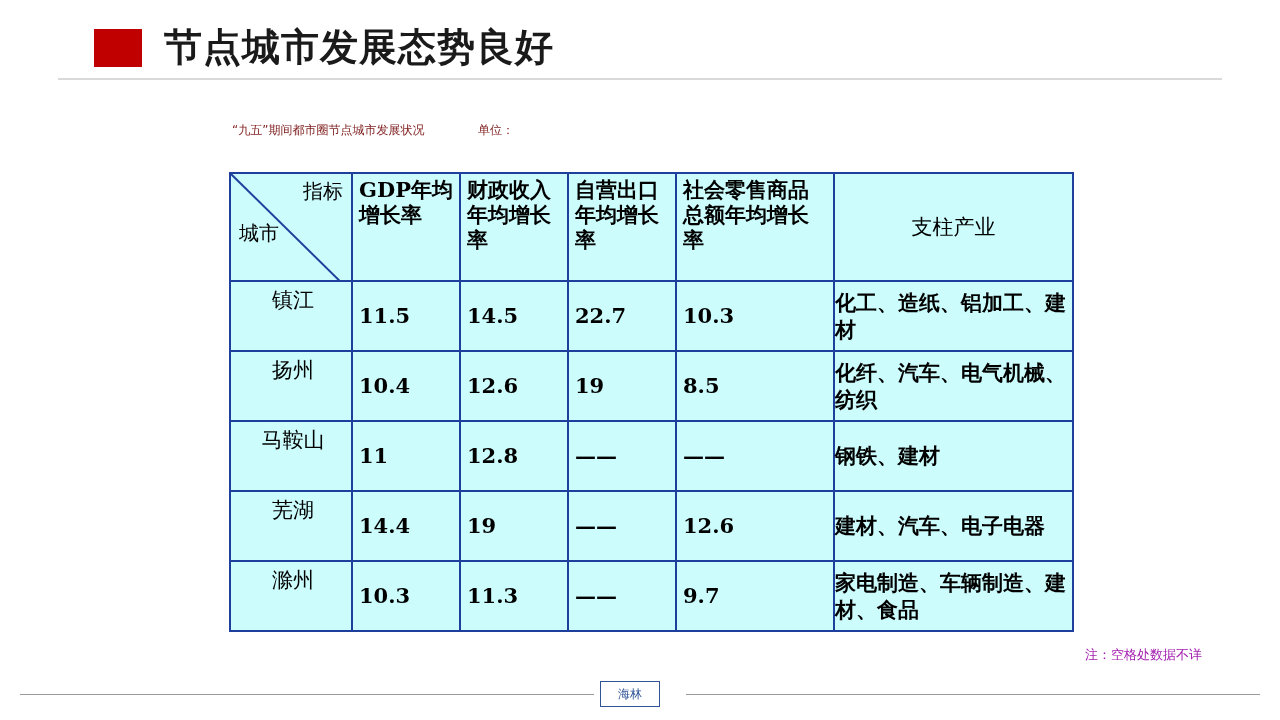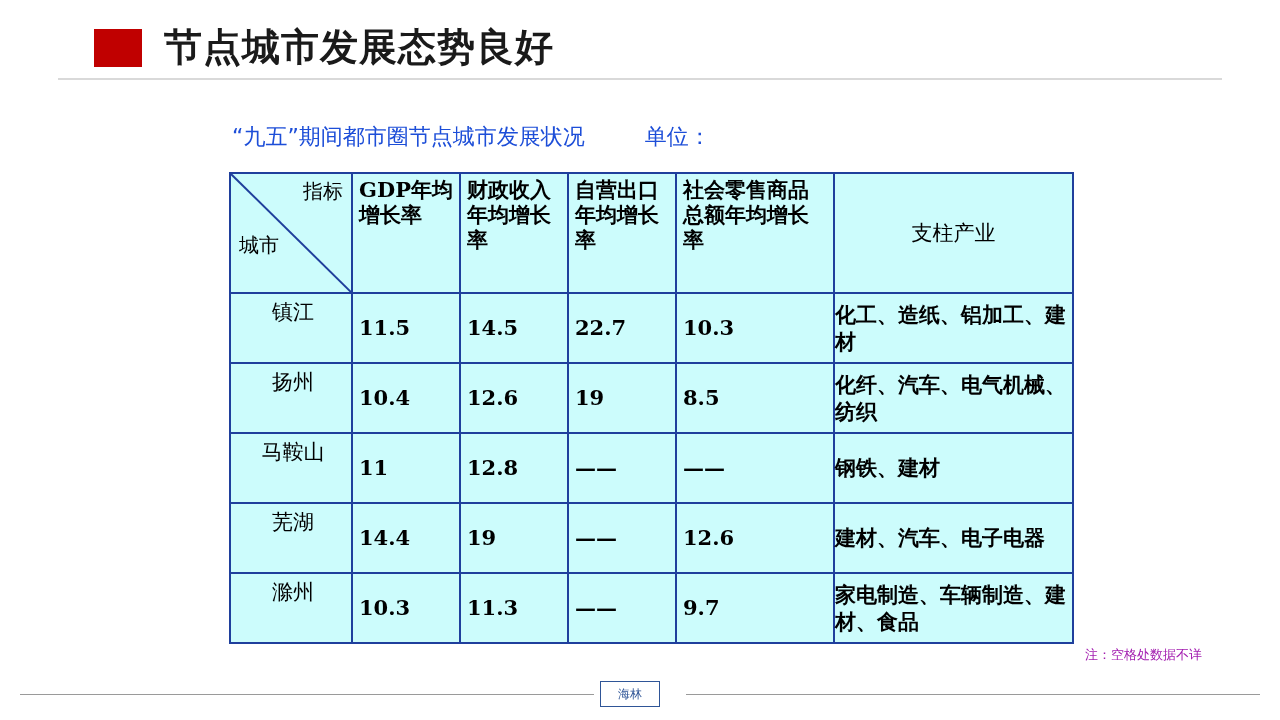--- a/index.html
+++ b/index.html
@@ -42,22 +42,22 @@
     left: 58px; top: 78px;
     width: 1164px; height: 2px;
     background: #d9d9d9;
   }
 
   
   .caption {
     position: absolute;
     left: 232px; top: 122px;
     font-family: "DejaVu Sans", sans-serif;
-    font-size: 22px;
-    color: #1d4ed8;
+    font-size: 12px;
+    color: #7f1d1d;
     white-space: nowrap;
   }
   .caption .gap { display: inline-block; width: 46px; }
 
   
   .table-wrap {
     position: absolute;
     left: 229px; top: 172px;
     width: 843px;
   }
@@ -77,21 +77,21 @@
   }
   
   col.c0 { width: 122px; }
   col.c1 { width: 108px; }
   col.c2 { width: 108px; }
   col.c3 { width: 108px; }
   col.c4 { width: 158px; }
   col.c5 { width: 239px; }
 
   thead td {
-    height: 120px;
+    height: 108px;
     font-size: 21px;
     font-weight: bold;
     line-height: 1.18;
     vertical-align: top;
   }
   thead td.num-head { text-align: left; }
   thead td.pillar-head {
     font-weight: normal;
     font-size: 21px;
     text-align: center;

